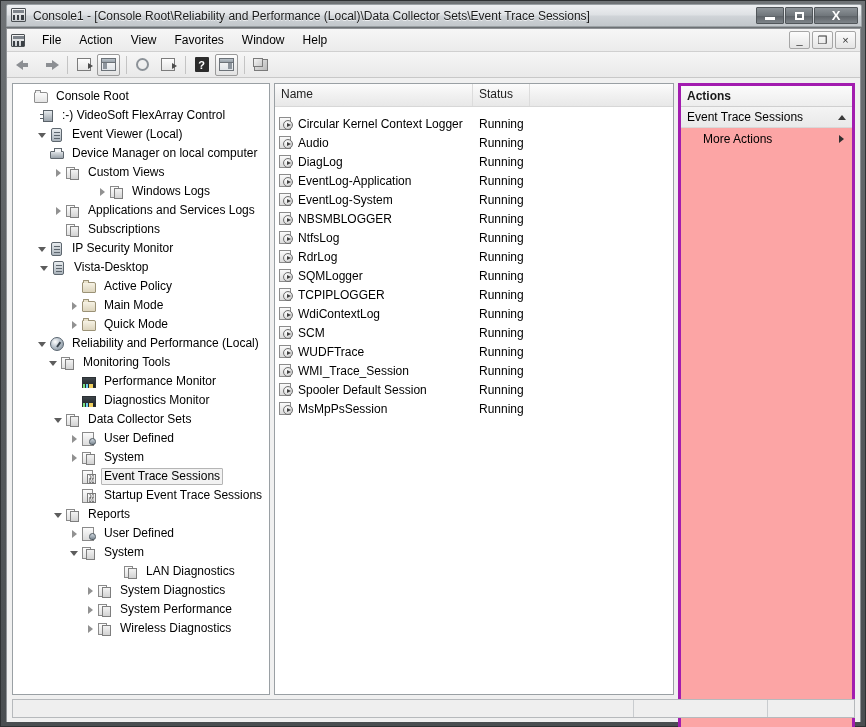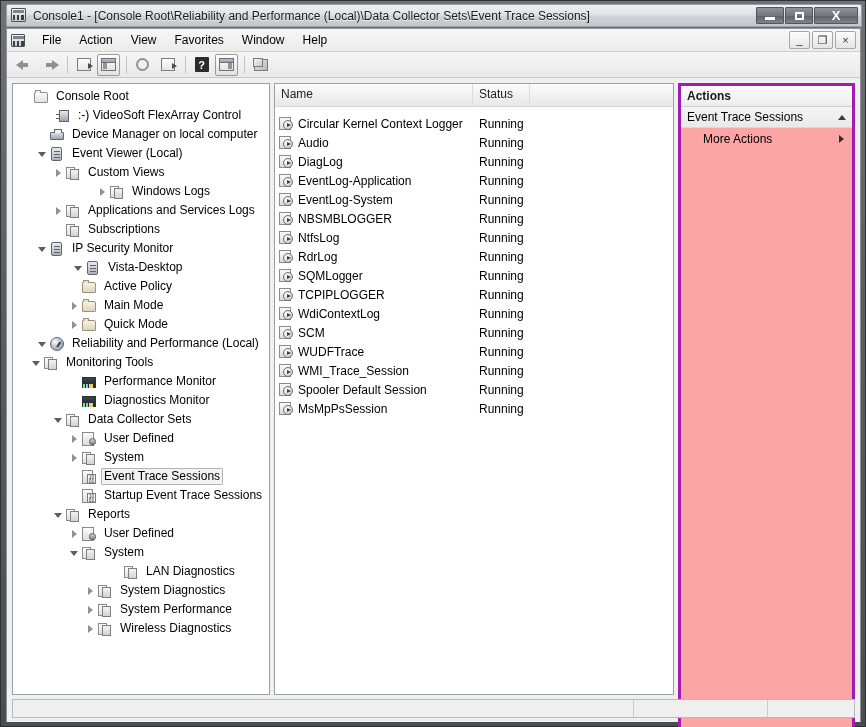--- a/index.html
+++ b/index.html
@@ -591,43 +591,43 @@
 
       <div class="tree-pane">
         <div class="tree-inner" id="tree-inner">
             <div class="tree-row" style="padding-left: 6px;">
               <span class="expander"></span>
               <span class="ticon ic-root">
                 <span class="ic-folder"></span>
               </span>
               <span class="label">Console Root</span>
             </div>
-            <div class="tree-row" style="padding-left: 28px;">
+            <div class="tree-row" style="padding-left: 12px;">
               <span class="expander"></span>
               <span class="ticon">
                 <span class="ic-ctrl"></span>
               </span>
               <span class="label">:-) VideoSoft FlexArray Control</span>
+            </div>
+            <div class="tree-row" style="padding-left: 22px;">
+              <span class="expander">
+                <span class="tri open"></span>
+              </span>
+              <span class="ticon">
+                <span class="ic-srv"></span>
+              </span>
+              <span class="label">Event Viewer (Local)</span>
             </div>
             <div class="tree-row" style="padding-left: 22px;">
               <span class="expander"></span>
               <span class="ticon">
                 <span class="ic-printer"></span>
               </span>
               <span class="label">Device Manager on local computer</span>
             </div>
-            <div class="tree-row" style="padding-left: 22px;">
-              <span class="expander">
-                <span class="tri open"></span>
-              </span>
-              <span class="ticon">
-                <span class="ic-srv"></span>
-              </span>
-              <span class="label">Event Viewer (Local)</span>
-            </div>
             <div class="tree-row" style="padding-left: 38px;">
               <span class="expander">
                 <span class="tri closed"></span>
               </span>
               <span class="ticon">
                 <span class="ic-pages"></span>
                 <span class="ic-pages2"></span>
               </span>
               <span class="label">Custom Views</span>
             </div>
@@ -661,21 +661,21 @@
             </div>
             <div class="tree-row" style="padding-left: 22px;">
               <span class="expander">
                 <span class="tri open"></span>
               </span>
               <span class="ticon">
                 <span class="ic-srv"></span>
               </span>
               <span class="label">IP Security Monitor</span>
             </div>
-            <div class="tree-row" style="padding-left: 58px;">
+            <div class="tree-row" style="padding-left: 24px;">
               <span class="expander">
                 <span class="tri open"></span>
               </span>
               <span class="ticon">
                 <span class="ic-srv"></span>
               </span>
               <span class="label">Vista-Desktop</span>
             </div>
             <div class="tree-row" style="padding-left: 54px;">
               <span class="expander"></span>
@@ -704,21 +704,21 @@
             </div>
             <div class="tree-row" style="padding-left: 22px;">
               <span class="expander">
                 <span class="tri open"></span>
               </span>
               <span class="ticon">
                 <span class="ic-gauge"></span>
               </span>
               <span class="label">Reliability and Performance (Local)</span>
             </div>
-            <div class="tree-row" style="padding-left: 16px;">
+            <div class="tree-row" style="padding-left: 33px;">
               <span class="expander">
                 <span class="tri open"></span>
               </span>
               <span class="ticon">
                 <span class="ic-pages"></span>
                 <span class="ic-pages2"></span>
               </span>
               <span class="label">Monitoring Tools</span>
             </div>
             <div class="tree-row" style="padding-left: 54px;">

